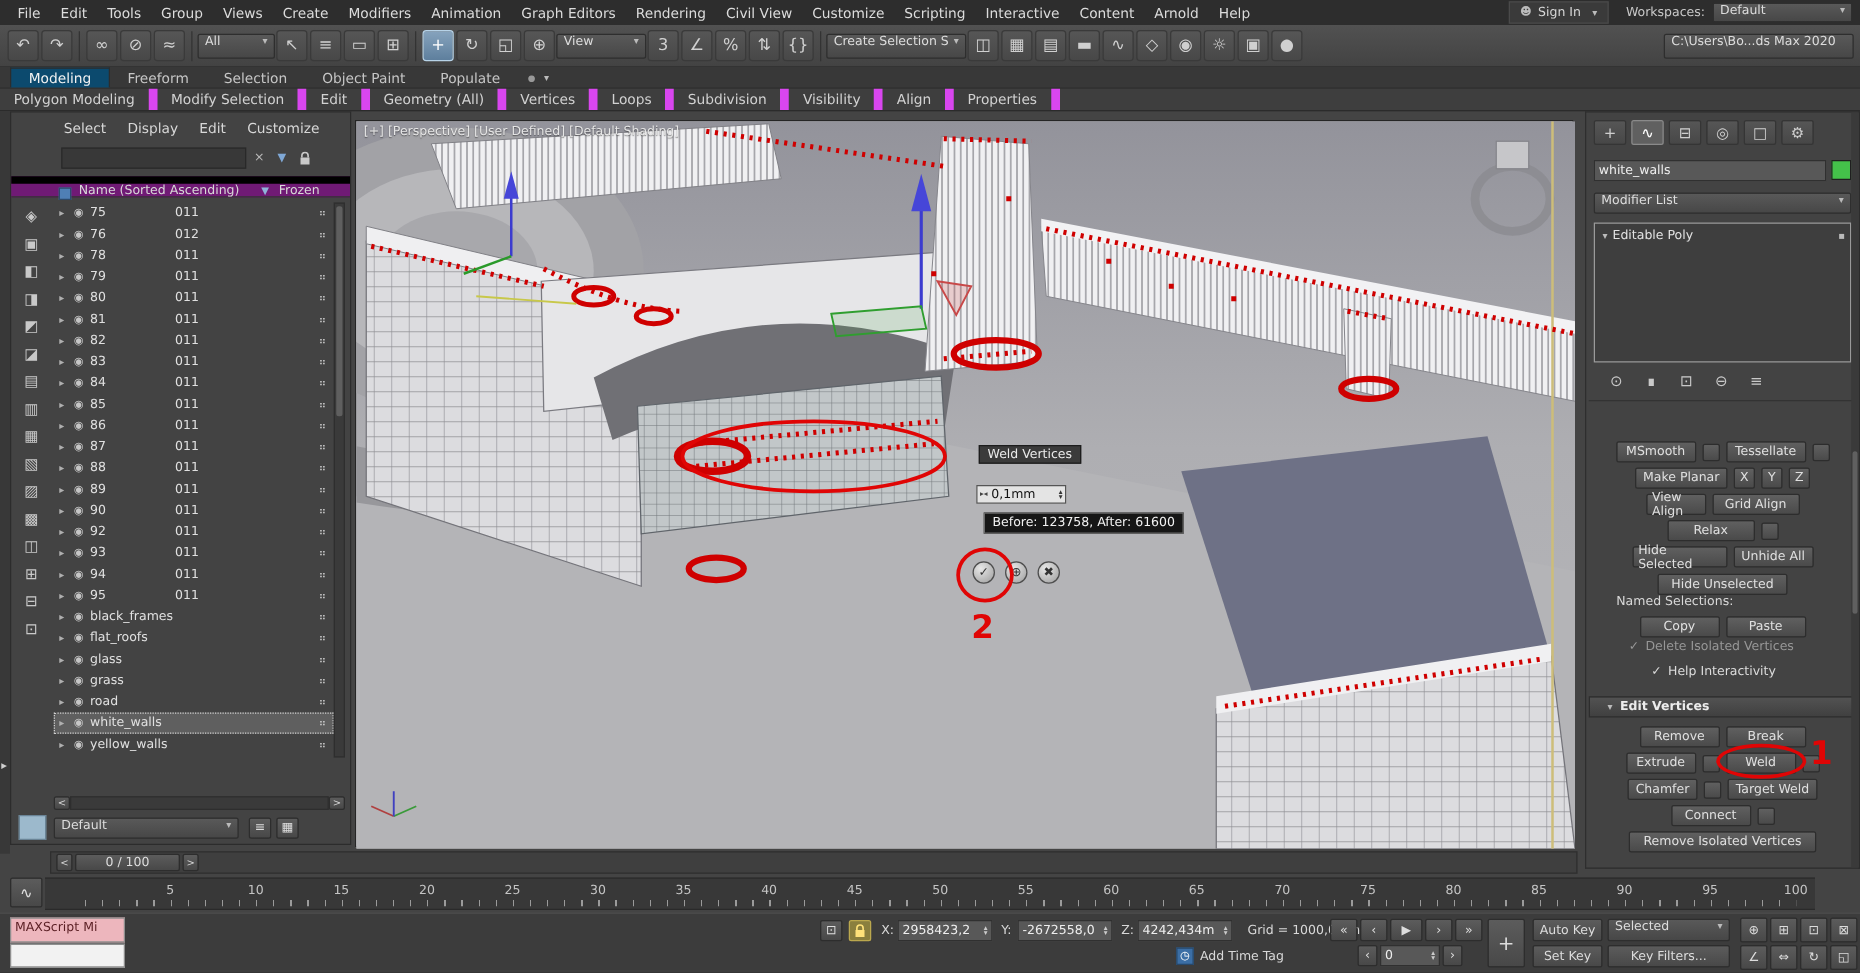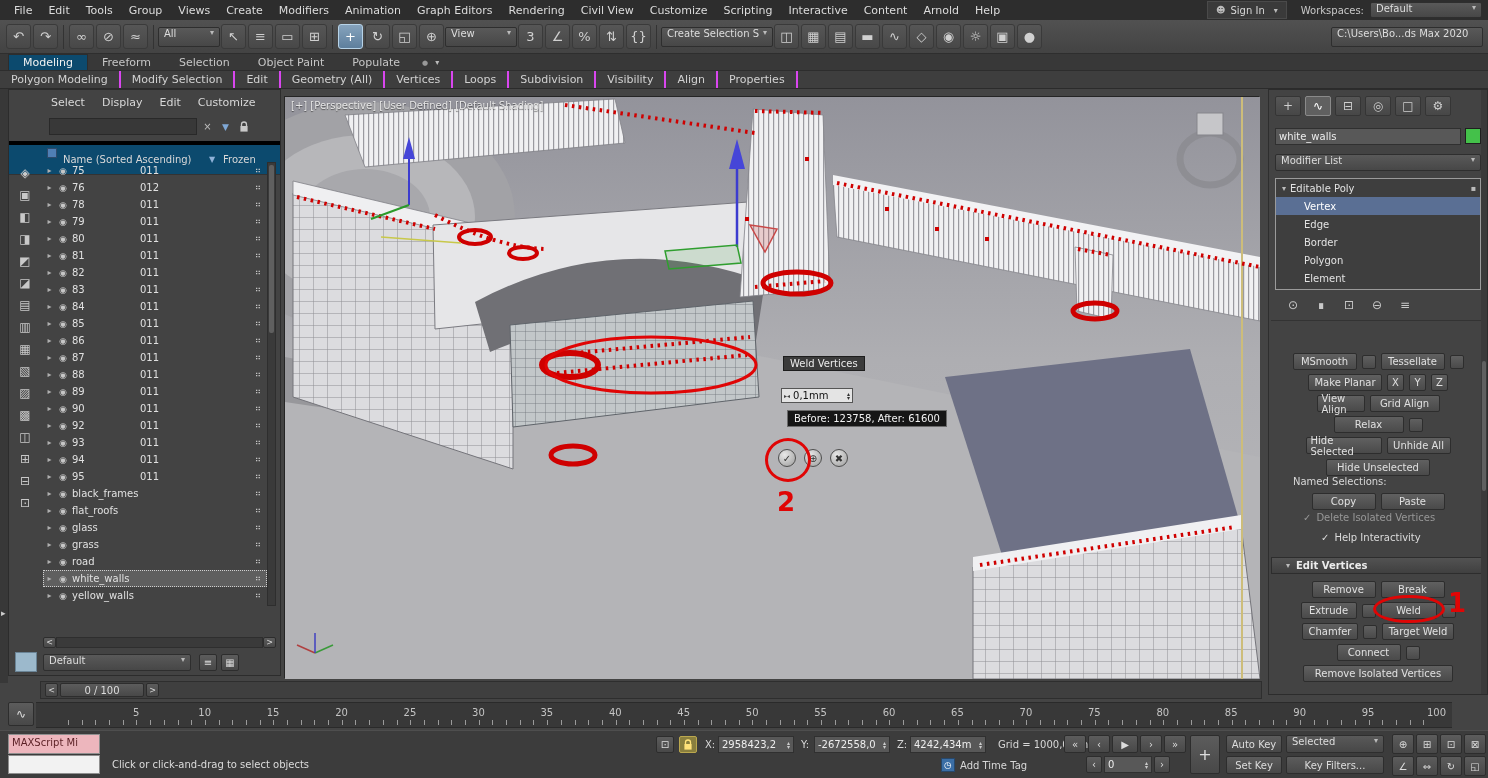--- a/index.html
+++ b/index.html
@@ -21,21 +21,21 @@
 .dd{background:linear-gradient(#595959,#474747);border:1px solid #2e2e2e;border-radius:2px;color:#ddd;font-size:10px;display:flex;align-items:flex-start;justify-content:space-between;padding:0 5px;height:20px;flex:0 0 auto}
 .caret{font-size:8px;color:#bbb;margin-left:4px}
 .field{background:#585858;border:1px solid #303030;color:#eee;font-size:10px;display:flex;align-items:center;padding:0 3px}
 .spin{display:flex;flex-direction:column;margin-left:auto;line-height:4px}
 .spin i{font-style:normal;font-size:6px;color:#ccc}
 
 .ribbon-tabs{position:absolute;left:0;top:54px;width:1488px;height:17px;background:#383838;display:flex;align-items:flex-end;padding-left:8px;border-bottom:1px solid #2d2d2d}
 .ribbon-tab{padding:1px 14px;font-size:11px;color:#c6c6c6}
 .ribbon-tab.active{background:#0c4a6e;color:#f2f2f2;border:1px solid #2d2d2d;border-bottom:none}
 .ribbon-panels{position:absolute;left:0;top:71px;width:1488px;height:18px;background:#3e3e3e;display:flex;align-items:center;border-bottom:1px solid #2b2b2b}
-.ribbon-panel{padding:0 11px;font-size:11px;color:#d2d2d2;border-right:2px solid #d946ef;height:100%;display:flex;align-items:center}
+.ribbon-panel{padding:0 11px;font-size:11px;color:#d2d2d2;border-right:7px solid #d946ef;height:100%;display:flex;align-items:center}
 
 .panel{position:absolute;background:#434343;border:1px solid #2c2c2c}
 .sx-menu{font-size:11px;color:#d8d8d8;margin-right:17px}
 .sx-row{height:17px;display:flex;align-items:center;font-size:10px;color:#e0e0e0}
 .sx-row.selected{background:#5f5f5f;outline:1px dotted #cfcfcf;outline-offset:-1px}
 .sx-c{width:13px;text-align:center;color:#b0b0b0;font-size:8px}
 .sx-eye{width:14px;text-align:center;color:#c6c6c6;font-size:9px}
 .sx-name{width:70px;padding-left:2px;white-space:nowrap}
 .sx-tag{flex:1}
 .sx-frz{width:18px;text-align:center;color:#cfcfcf;font-size:8px}
@@ -151,21 +151,21 @@
     </div>
     <input class="abs" style="left: 40px; top: 28px; width: 148px; height: 17px; background: rgb(56, 56, 56); border: 1px solid rgb(41, 41, 41); color: rgb(221, 221, 221); font-size: 10px; padding: 0px 4px;">
     <span class="abs ctr" style="left:191px;top:28px;width:15px;height:17px;color:#bbb;font-size:10px">×</span>
     <span class="abs ctr" style="left:209px;top:28px;width:15px;height:17px;color:#7fa8d6;font-size:9px">▼</span>
     <span class="abs ctr" style="left:227px;top:28px;width:16px;height:17px">
       <svg width="10" height="12" viewBox="0 0 10 12">
           <path d="M2.5 5V3.5a2.5 2.5 0 0 1 5 0V5" fill="none" stroke="#c9c9c9" stroke-width="1.3"></path>
           <rect x="1.4" y="5" width="7.2" height="5.6" fill="#c9c9c9"></rect>
         </svg>
     </span>
-    <div class="abs flex" style="left:0;top:51px;width:271px;height:34px;background:#0c4a6e;border-top:4px solid #000000;border-bottom:1px solid #333;font-size:10px">
+    <div class="abs flex" style="left:0;top:51px;width:271px;height:17px;background:#701a75;border-top:6px solid #000000;border-bottom:1px solid #333;font-size:10px">
       <span class="abs" style="left:38px;top:3px;width:10px;height:10px;background:#4f7fb5;border:1px solid #2d4a6b"></span>
       <span style="margin-left:54px">Name (Sorted Ascending)</span>
       <span class="abs" style="left:200px;color:#8fb2d9;font-size:8px">▼</span>
       <span class="abs" style="left:214px">Frozen</span>
     </div>
     <div class="abs" style="left:3px;top:72px;width:28px">
       <div>
 
       <span class="sx-tool">◈</span>
           <span class="sx-tool">▣</span>
@@ -508,38 +508,20 @@
     <div class="dd abs" style="left:6px;top:64px;width:206px;height:17px">
       <span>Modifier List</span>
       <span class="caret">▾</span>
     </div>
     <div class="abs" style="left:6px;top:88px;width:206px;height:112px;background:#3e3e3e;border:1px solid #9a9a9a;overflow:hidden">
       <div class="stack-row">
         <span class="caret" style="margin:0">▾</span>
         <span>Editable Poly</span>
         <span style="margin-left:auto;margin-right:4px;font-size:8px;color:#bbb">▪</span>
       </div>
-      <div>
-
-      <div class="stack-row stack-child selected">
-          <span>Vertex</span>
-        </div>
-          <div class="stack-row stack-child">
-          <span>Edge</span>
-        </div>
-          <div class="stack-row stack-child">
-          <span>Border</span>
-        </div>
-          <div class="stack-row stack-child">
-          <span>Polygon</span>
-        </div>
-          <div class="stack-row stack-child">
-          <span>Element</span>
-        </div>
-        </div>
     </div>
     <div class="abs flex" style="left:14px;top:206px;gap:8px">
       <div style="display:contents">
         
       <span class="ctr" style="width:20px;height:18px;font-size:12px;color:#c9c9c9">⊙</span><span class="ctr" style="width:20px;height:18px;font-size:12px;color:#c9c9c9">∎</span><span class="ctr" style="width:20px;height:18px;font-size:12px;color:#c9c9c9">⊡</span><span class="ctr" style="width:20px;height:18px;font-size:12px;color:#c9c9c9">⊖</span><span class="ctr" style="width:20px;height:18px;font-size:12px;color:#c9c9c9">≡</span></div>
     </div>
     <div class="abs" style="left:2px;top:230px;width:212px;height:1px;background:#333"></div>
 
     <div class="cp-row" style="top:263px">
       <span class="cbtn" style="width:64px">MSmooth</span>
@@ -628,21 +610,20 @@
       <div style="display:contents">
         
       <span class="tick">5</span><span class="tick">10</span><span class="tick">15</span><span class="tick">20</span><span class="tick">25</span><span class="tick">30</span><span class="tick">35</span><span class="tick">40</span><span class="tick">45</span><span class="tick">50</span><span class="tick">55</span><span class="tick">60</span><span class="tick">65</span><span class="tick">70</span><span class="tick">75</span><span class="tick">80</span><span class="tick">85</span><span class="tick">90</span><span class="tick">95</span><span class="tick">100</span></div>
     </div>
     <div class="abs" style="left:32px;bottom:2px;width:1369px;height:5px;background:repeating-linear-gradient(90deg,#9b9b9b 0,#9b9b9b 1px,transparent 1px,transparent 13.69px)"></div>
   </div>
 
   <div class="abs" style="left:0;top:730px;width:1488px;height:48px;background:#3c3c3c;border-top:1px solid #4e4e4e">
     <div class="abs" style="left:8px;top:3px;width:92px;height:20px;background:#edb6bd;border:1px solid #8f8f8f;color:#5a1f24;font-size:10px;padding:2px 3px;overflow:hidden;white-space:nowrap">MAXScript Mi</div>
     <div class="abs" style="left:8px;top:24px;width:92px;height:19px;background:#f2f2f2;border:1px solid #8f8f8f"></div>
-    <div class="abs flex" style="left:106px;top:24px;width:548px;height:19px;padding:0 6px;font-size:10px;color:#dcdcdc">Click or click-and-drag to select objects</div>
     <span class="abs ctr sb-btn" style="left:656px;top:5px;width:18px;height:17px;font-size:10px">⊡</span>
     <span class="abs ctr" style="left:679px;top:5px;width:18px;height:17px;background:#8a7f3e;border:1px solid #bba84e;border-radius:2px">
       <svg width="10" height="12" viewBox="0 0 10 12">
           <path d="M2.5 5V3.5a2.5 2.5 0 0 1 5 0V5" fill="none" stroke="#ffe27a" stroke-width="1.3"></path>
           <rect x="1.4" y="5" width="7.2" height="5.6" fill="#ffe27a"></rect>
         </svg>
     </span>
     <span class="sb-lbl abs" style="left:705px;top:8px">X:</span>
     <div class="field abs" style="left:718px;top:5px;width:76px;height:17px">
       <span>2958423,2</span>

